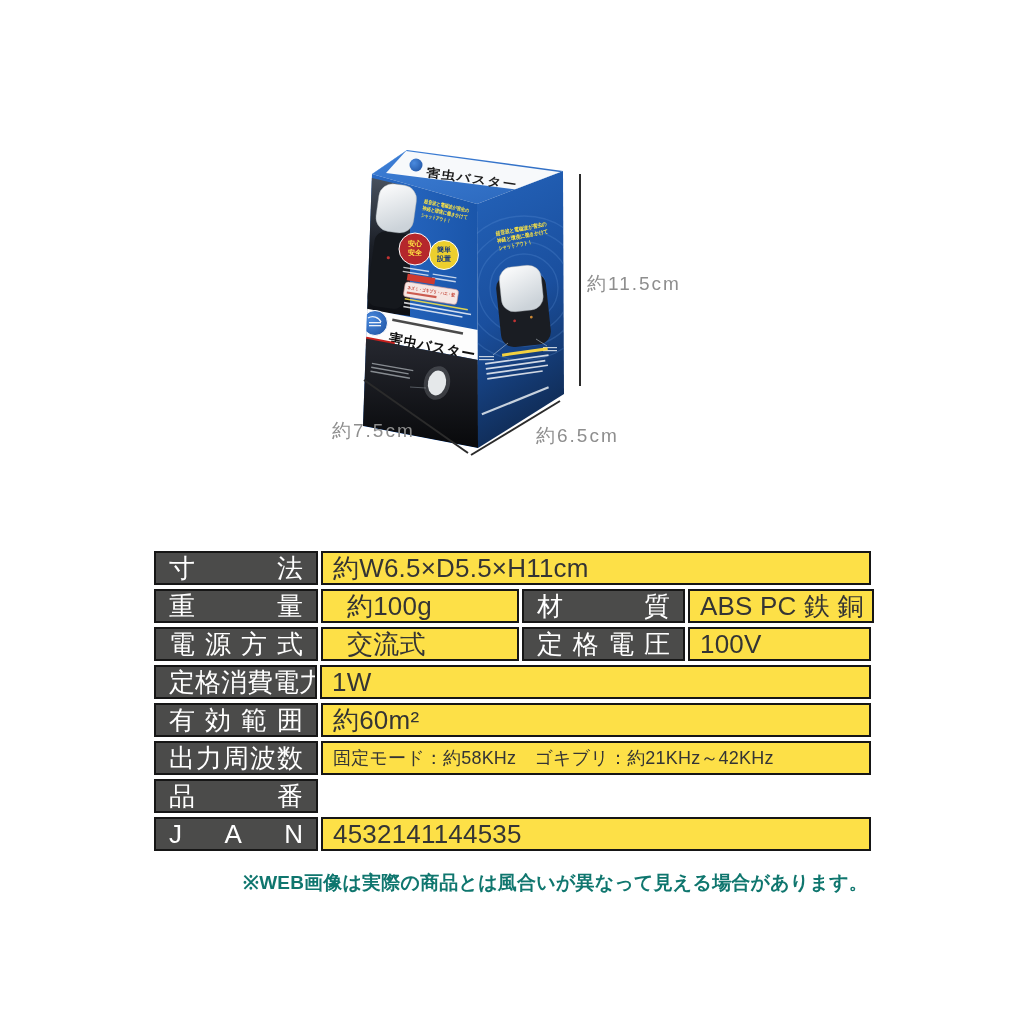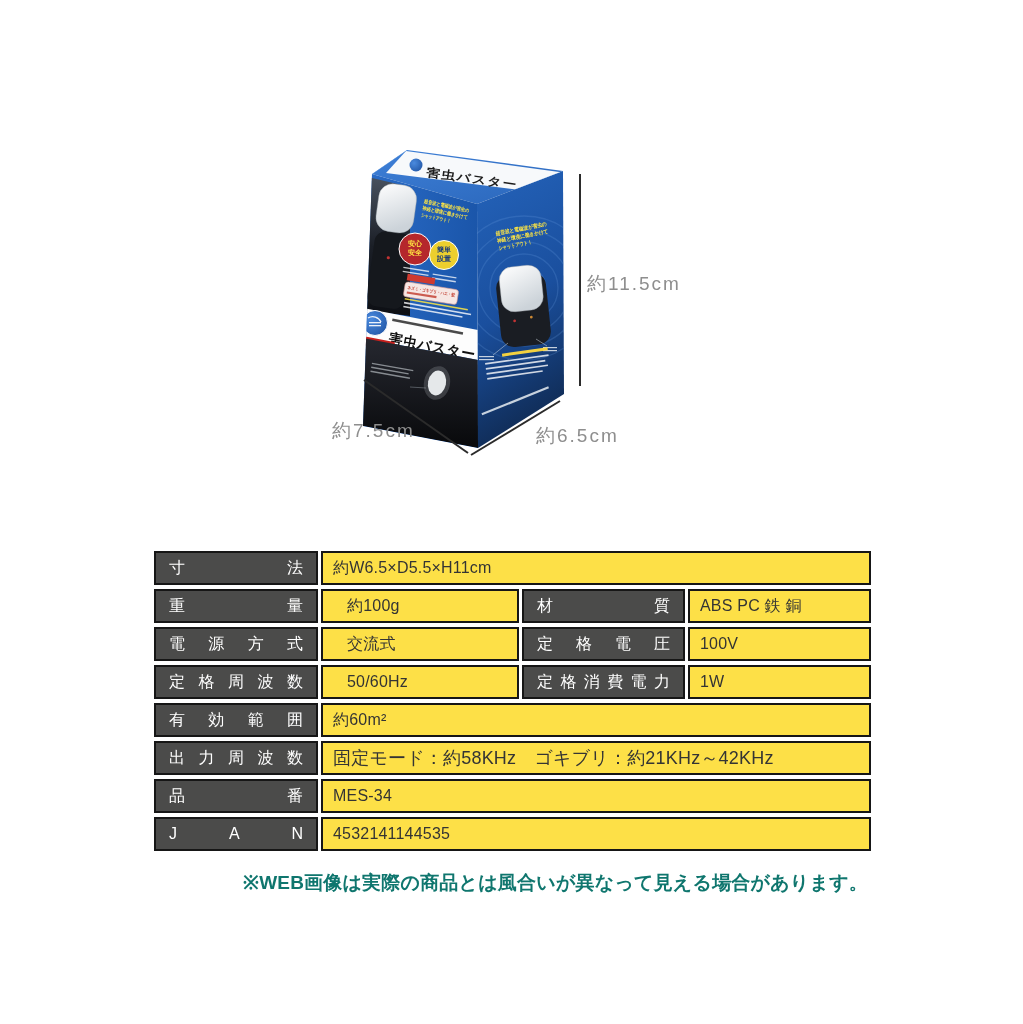--- a/index.html
+++ b/index.html
@@ -10,21 +10,21 @@
   
   .shot{position:absolute;left:330px;top:140px;width:380px;height:330px;}
   
   .spec{position:absolute;left:154px;top:551px;width:717px;}
   .trow{display:flex;margin-bottom:4px;}
   .pair{display:flex;flex:0 0 auto;}
   .pair.grow{flex:1 1 auto;}
   .pair + .pair{margin-left:3px;}
   .cell{
     height:34px;line-height:30px;box-sizing:border-box;
-    border:2px solid #161616;font-size:16px;white-space:nowrap;overflow:hidden;
+    border:2px solid #161616;font-size:26px;white-space:nowrap;overflow:hidden;
   }
   .lbl{
     background:#4b4b4a;color:#ffffff;margin-right:3px;
     text-align:justify;text-align-last:justify;padding:0 13px;
   }
   .val{background:#fde047;color:#343434;padding:0 8px 0 10px;letter-spacing:0.2px;}
   .w-l{width:164px;flex:0 0 164px;}
   .w-v1{width:198px;flex:0 0 198px;padding-left:24px;}
   .w-l2{width:163px;flex:0 0 163px;}
   .w-vx{flex:1 1 auto;}
@@ -242,24 +242,20 @@
       <div class="cell lbl w-l">電 源 方 式</div>
       <div class="cell val w-v1">交流式</div>
     </div>
     <div class="pair grow">
       <div class="cell lbl w-l2">定 格 電 圧</div>
       <div class="cell val w-vx">100V</div>
     </div>
   </div>
 
   <div class="trow">
-    <div class="pair">
-      <div class="cell lbl w-l">定格周波数</div>
-      <div class="cell val w-v1">50/60Hz</div>
-    </div>
     <div class="pair grow">
       <div class="cell lbl w-l2">定格消費電力</div>
       <div class="cell val w-vx">1W</div>
     </div>
   </div>
 
   <div class="trow">
     <div class="pair grow">
       <div class="cell lbl w-l">有 効 範 囲</div>
       <div class="cell val w-vx">約60m²</div>
@@ -269,21 +265,20 @@
   <div class="trow small">
     <div class="pair grow">
       <div class="cell lbl w-l">出力周波数</div>
       <div class="cell val w-vx">固定モード：約58KHz　ゴキブリ：約21KHz～42KHz</div>
     </div>
   </div>
 
   <div class="trow">
     <div class="pair grow">
       <div class="cell lbl w-l">品 番</div>
-      <div class="cell val w-vx">MES-34</div>
     </div>
   </div>
 
   <div class="trow">
     <div class="pair grow">
       <div class="cell lbl w-l">J A N</div>
       <div class="cell val w-vx">4532141144535</div>
     </div>
   </div>
 

